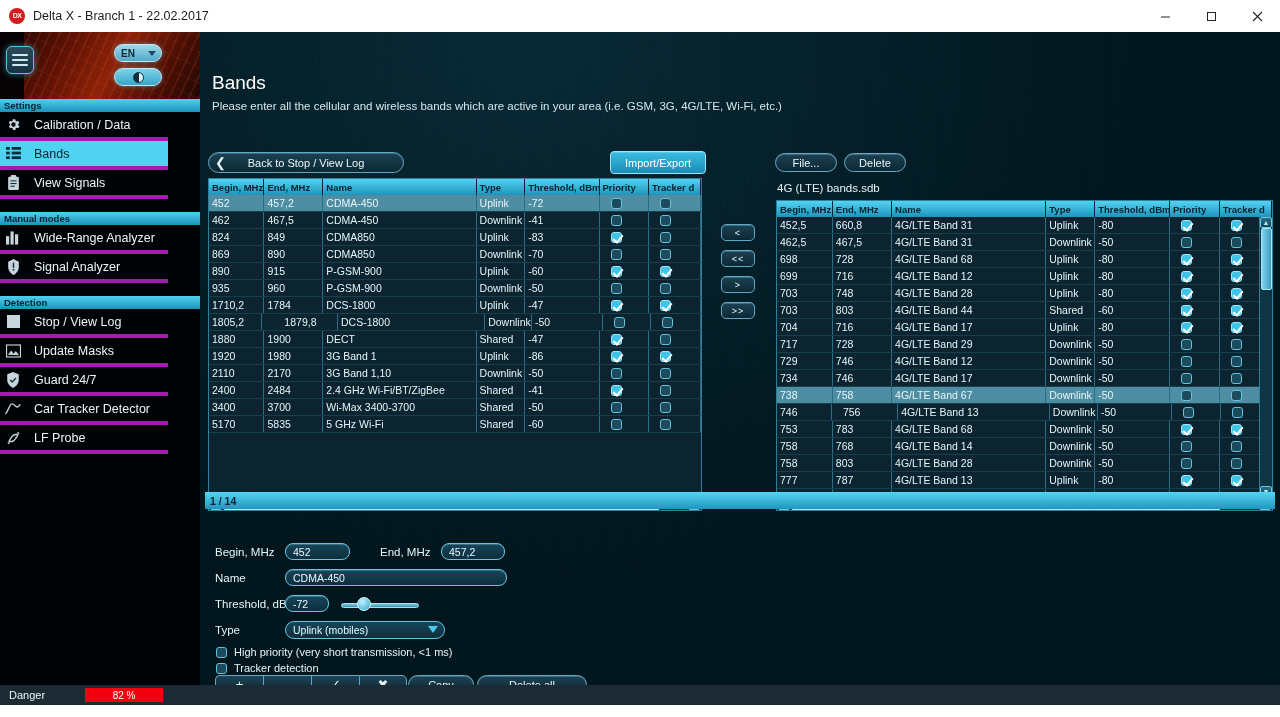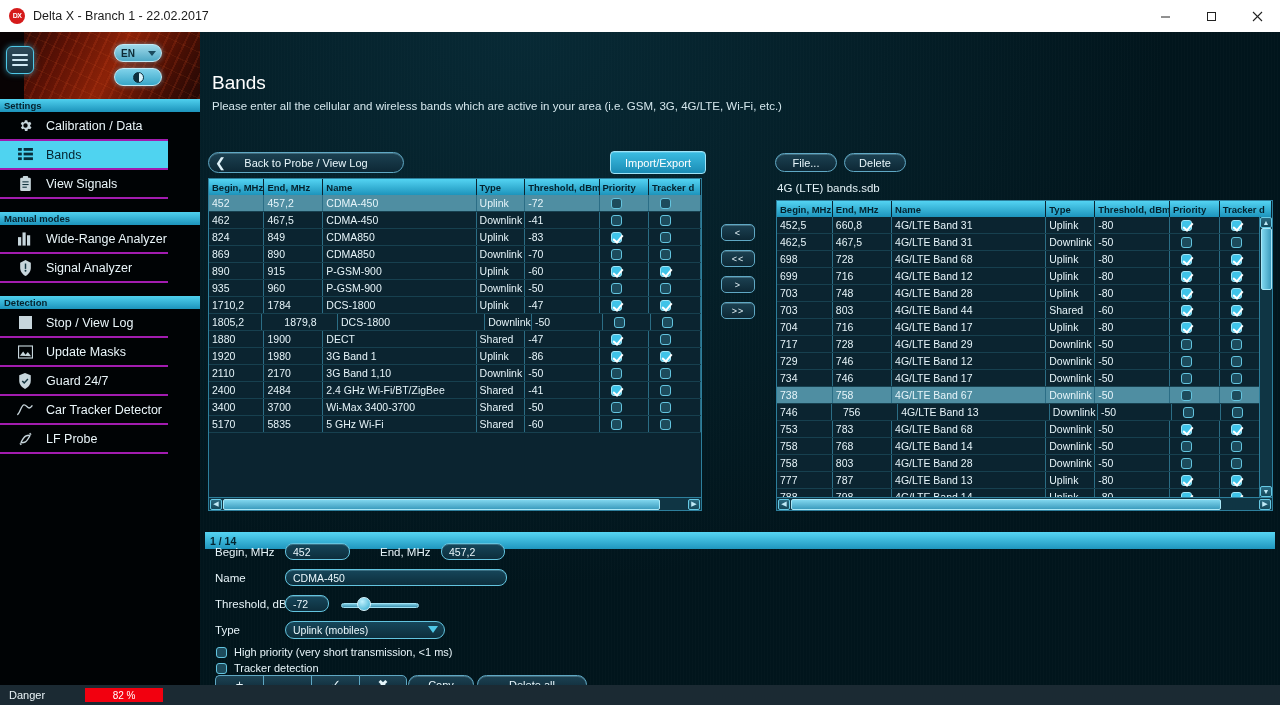--- a/index.html
+++ b/index.html
@@ -105,22 +105,22 @@
   .side-section {
     height: 13px; width: 200px;
     background: linear-gradient(180deg,#4fd0ee,#1c93bb);
     color: #04222e; font-size: 9.5px; font-weight: bold;
     display: flex; align-items: center; padding-left: 4px;
   }
   .side-item {
     height: 29px; width: 168px;
     display: flex; align-items: center;
     color: #eaf6fa; font-size: 12.5px;
-    border-bottom: 2px solid #a21caf;
-    padding-left: 12px;
+    border-bottom: 4px solid #a21caf;
+    padding-left: 0;
   }
   .side-item.active { background: #4fd3f0; color: #05242f; }
   .side-item.active .si-icon { color: #07303c; }
   .si-icon {
     width: 26px; display: flex; align-items: center; justify-content: center;
     color: #c7d6dc; margin-right: 8px;
   }
   .side-gap { height: 13px; }
 
   
@@ -223,21 +223,21 @@
     width: 11px; background: linear-gradient(90deg,#7fd6ee,#3c9cbe);
     border: 1px solid #a9e7f7; border-radius: 2px;
   }
 
   
   .xfer { position:absolute; left: 521px; top: 192px; display:flex; flex-direction: column; gap: 9px; }
   .xfer .btn { width: 34px; height: 17px; border-radius: 5px; font-size: 9px; letter-spacing: 1px; }
 
   
   .ed-head {
-    position:absolute; left: 5px; top: 500px; width: 1070px; height: 17px;
+    position:absolute; left: 5px; top: 460px; width: 1070px; height: 17px;
     background: linear-gradient(180deg,#56d5f3,#1f96be);
     color: #042531; font-size: 10.5px; font-weight: bold;
     display:flex; align-items:center; padding-left: 5px;
   }
   .ed-form { position:absolute; left: 5px; top: 501px; width: 1070px; height: 147px; }
   .flabel { position:absolute; color: #e7f4f9; font-size: 11.5px; }
   .finput {
     position:absolute; height: 17px;
     border-radius: 8px; border: 1px solid #63c4df;
     background: linear-gradient(180deg,#16465a,#0d2e3c);
@@ -451,21 +451,21 @@
         </div>
       </div>
   </div>
 
   <div class="main">
     <div class="page-title">Bands</div>
     <div class="page-desc">Please enter all the cellular and wireless bands which are active in your area (i.e. GSM, 3G, 4G/LTE, Wi-Fi, etc.)</div>
 
     <div class="btn back-btn">
       <span class="chev">❮</span>
-      <span>Back to Probe / View Log</span>
+      <span>Back to Stop / View Log</span>
     </div>
     <div class="btn primary imp-btn">Import/Export</div>
     <div class="btn file-btn">File...</div>
     <div class="btn del-btn">Delete</div>
 
     <div class="sdb-label">4G (LTE) bands.sdb</div>
 
     <div class="tablebox tbl-left">
       <div class="thead" id="left-head">
           <div class="th" style="width: 64px;">Begin, MHz</div>

